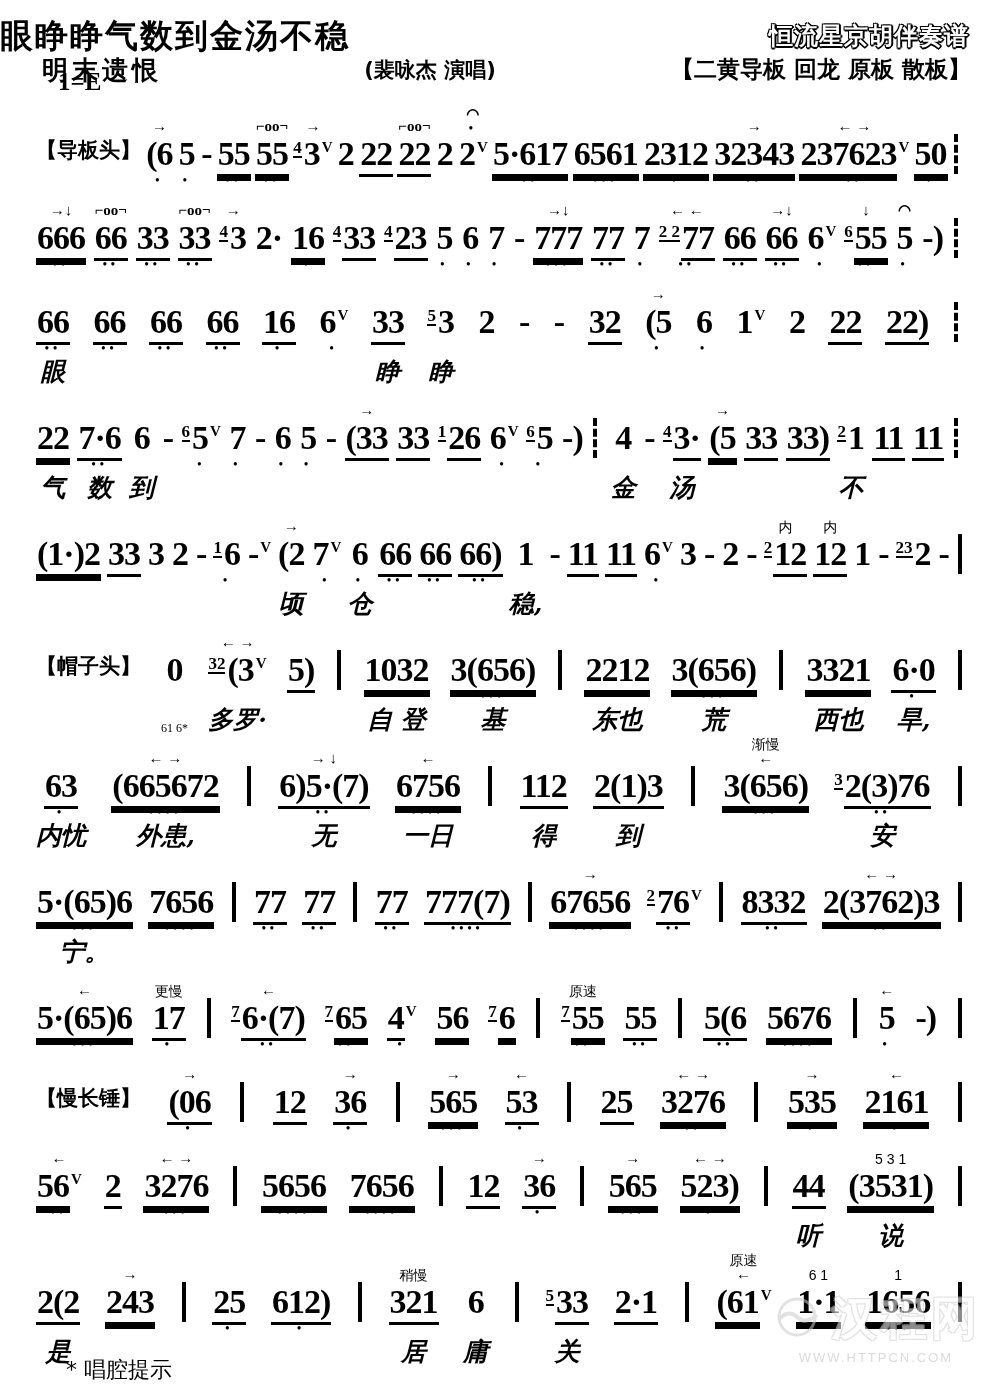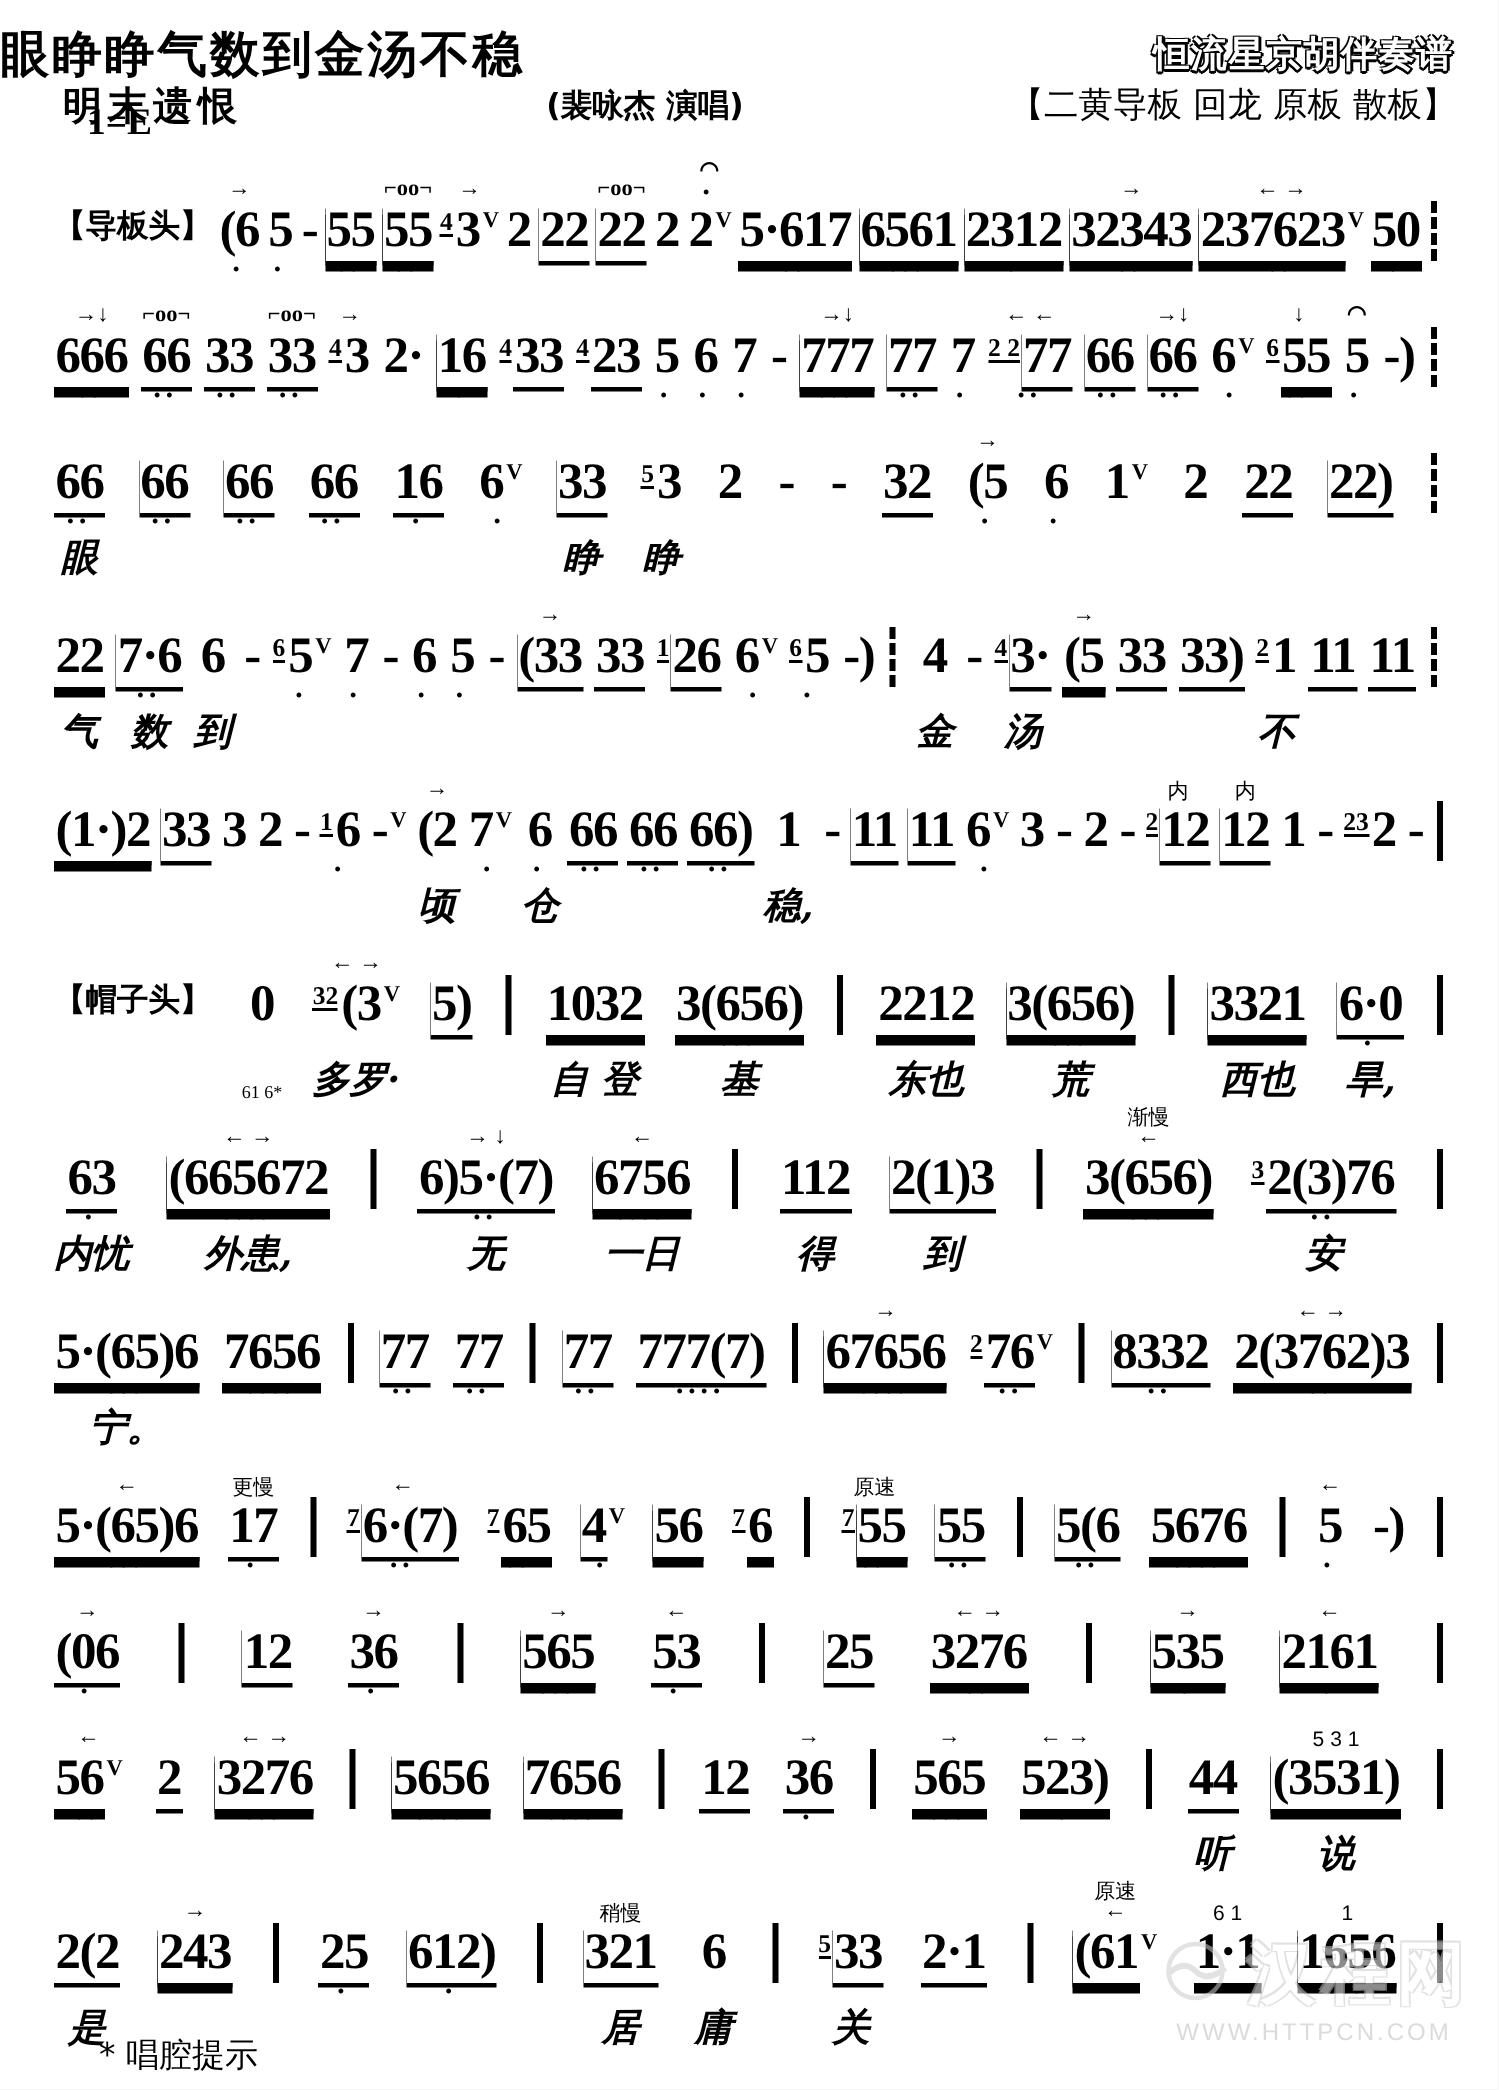--- a/index.html
+++ b/index.html
@@ -9,21 +9,21 @@
   #opera-name{position:absolute;left:42px;top:22px;font-size:26px;font-weight:bold;
               font-family:"DejaVu Sans",sans-serif;letter-spacing:4px;margin-top:31px;}
   #key-sig{position:absolute;left:58px;top:68px;font-size:25px;font-weight:bold;}
   #main-title{position:absolute;left:0;top:14px;width:999px;text-align:left;
               font-size:33px;font-weight:bold;font-family:"DejaVu Sans",sans-serif;letter-spacing:2px;}
   #singer{position:absolute;left:0;top:56px;width:860px;text-align:center;font-size:21px;
           font-family:"DejaVu Sans",sans-serif;font-weight:bold;}
   #source-title{position:absolute;right:30px;top:20px;font-size:24px;font-weight:bold;
           font-family:"DejaVu Sans",sans-serif;color:#fff;letter-spacing:1px;
           text-shadow:-1px -1px 0 #000,1px -1px 0 #000,-1px 1px 0 #000,1px 1px 0 #000,0 2px 0 #000,2px 0 0 #000;}
-  #banshi{position:absolute;right:28px;top:54px;font-size:23px;font-weight:normal;
+  #banshi{position:absolute;right:28px;top:54px;font-size:23px;font-weight:bold;
           font-family:"DejaVu Sans",sans-serif;}
   
   #score{position:absolute;left:36px;top:104px;width:928px;}
   .line{display:flex;align-items:flex-start;justify-content:space-between;width:100%;}
   .line-label{font-size:21px;font-weight:bold;font-family:"DejaVu Sans",sans-serif;
               white-space:nowrap;padding-top:32px;}
   .tok{display:inline-flex;flex-direction:column;align-items:center;}
   .slot-above{height:30px;display:flex;flex-direction:column;align-items:center;justify-content:flex-end;line-height:1;}
   .tm{font-size:14px;font-family:"Liberation Sans",sans-serif;color:#000;white-space:nowrap;}
   .orn{font-size:15px;font-weight:bold;white-space:nowrap;}
@@ -42,21 +42,21 @@
   .lyr{font-size:25px;font-family:"DejaVu Serif",serif;font-weight:bold;white-space:nowrap;
        font-style:italic;}
   .cue{font-size:12px;font-family:"Liberation Serif",serif;white-space:nowrap;}
   
   #footnote{position:absolute;left:66px;bottom:8px;font-size:22px;font-weight:normal;
             font-family:"DejaVu Sans",sans-serif;}
   #watermark{position:absolute;right:18px;bottom:28px;text-align:center;opacity:.55;}
   #wm-row{display:flex;align-items:center;gap:8px;}
   #wm-name{font-size:46px;font-weight:bold;font-family:"DejaVu Sans",sans-serif;color:#fff;letter-spacing:4px;
            text-shadow:-1px -1px 0 #c9c9c9,1px -1px 0 #c9c9c9,-1px 1px 0 #c9c9c9,1px 1px 0 #c9c9c9;}
-  #wm-url{font-size:16px;color:#bdbdbd;font-family:"Liberation Sans",sans-serif;letter-spacing:2px;}
+  #wm-url{font-size:13px;color:#bdbdbd;font-family:"Liberation Sans",sans-serif;letter-spacing:2px;}
 </style>
 </head>
 <body>
 
 <div id="page">
   <div id="opera-name">明末遗恨</div>
   <div id="key-sig">1=E</div>
   <div id="main-title">眼睁睁气数到金汤不稳</div>
   <div id="source-title">恒流星京胡伴奏谱</div>
   <div id="singer">(裴咏杰 演唱)</div>
@@ -1579,20 +1579,21 @@
         </span>
         <span class="tok">
           <span class="slot-above"></span>
           <span class="slot-main">
             <span class="bar"></span>
           </span>
           <span class="slot-below"></span>
         </span>
       </div>
       <div class="line">
+        <span class="line-label">【慢长锤】</span>
         <span class="tok">
           <span class="slot-above">
             <span class="orn">→</span>
           </span>
           <span class="slot-main">
             <span class="txt u1">(06</span>
           </span>
           <span class="slot-below"><span class="dots">•</span></span>
         </span>
         <span class="tok">

